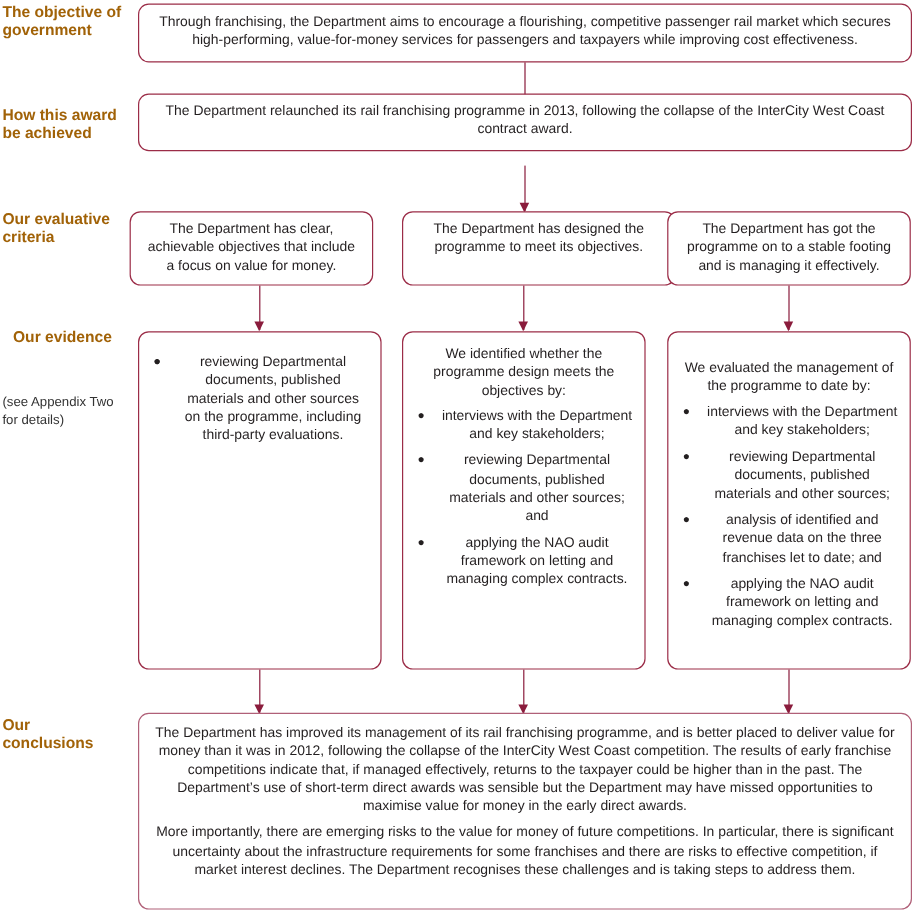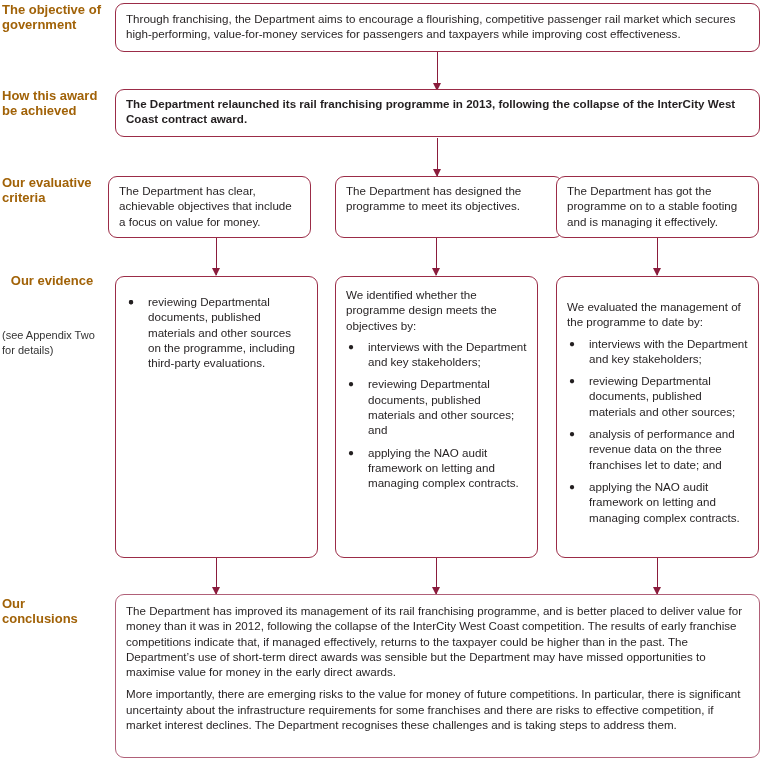--- a/index.html
+++ b/index.html
@@ -2,21 +2,21 @@
 <html><head>
 <meta charset="utf-8">
 <style>
   html, body { margin:0; padding:0; background:#ffffff; }
   body { width:762px; height:760px; position:relative; overflow:hidden;
          font-family:"Liberation Sans", sans-serif; color:#231f20; }
   .label { position:absolute; left:2px; font-weight:bold; font-size:13px; line-height:15px; color:#a16207; }
   .sublabel { position:absolute; left:2px; font-size:11px; line-height:14.5px; color:#333;margin-top:36px; }
   .box { position:absolute; box-sizing:border-box; border:1.3px solid #9b2c47;
          border-radius:9px; background:#fff; font-size:11.6px; line-height:15.3px;
-         padding:6px 10px; color:#231f20; }
+         padding:6px 10px; color:#231f20;text-align:center; }
   .box p { margin:0; }
   .box p + p { margin-top:7px; }
   .box ul { list-style:none; margin:6px 0 0 0; padding:0; }
   .box li { position:relative; padding-left:22px; margin-bottom:7px; }
   .box li .bullet { position:absolute; left:2px; top:0; font-size:10px; }
   .arrow { position:absolute; width:1.4px; background:#8a1c3c; }
   .arrow::after { content:""; position:absolute; left:-4px; bottom:-1px;
      border-left:4.7px solid transparent; border-right:4.7px solid transparent;
      border-top:8px solid #8a1c3c; }
 </style>
@@ -28,21 +28,21 @@
 <div class="label" style="top:175px;width:100px;">Our evaluative criteria</div>
 <div class="label" style="top:273px;width:100px;text-align:center;">Our evidence</div>
 <div class="sublabel" style="top:292px;width:108px;">(see Appendix Two for details)</div>
 <div class="label" style="top:596px;width:100px;">Our conclusions</div>
 
 <div class="box" style="left:115px;top:3px;width:645px;height:49px;padding-top:7px;">
   <p>Through franchising, the Department aims to encourage a flourishing, competitive passenger rail market which secures high-performing, value-for-money services for passengers and taxpayers while improving cost effectiveness.</p>
 </div>
 <div class="arrow" style="left:437px;top:52px;height:38px;"></div>
 
-<div class="box" style="left:115px;top:89px;width:645px;height:48px;padding-top:6px;font-weight:bold;">
+<div class="box" style="left:115px;top:78px;width:645px;height:48px;padding-top:6px;">
   <p>The Department relaunched its rail franchising programme in 2013, following the collapse of the InterCity West Coast contract award.</p>
 </div>
 <div class="arrow" style="left:437px;top:138px;height:38px;"></div>
 
 <div class="box" style="left:108px;top:176px;width:203px;height:62px;">
   <p>The Department has clear, achievable objectives that include a focus on value for money.</p>
 </div>
 <div class="box" style="left:335px;top:176px;width:228px;height:62px;">
   <p>The Department has designed the programme to meet its objectives.</p>
 </div>
@@ -66,21 +66,21 @@
     <li><span class="bullet">●</span><span>interviews with the Department and key stakeholders;</span></li>
     <li><span class="bullet">●</span><span>reviewing Departmental documents, published materials and other sources; and</span></li>
     <li><span class="bullet">●</span><span>applying the NAO audit framework on letting and managing complex contracts.</span></li>
   </ul>
 </div>
 <div class="box" style="left:556px;top:276px;width:203px;height:282px;padding-top:22px;">
   <p>We evaluated the management of the programme to date by:</p>
   <ul>
     <li><span class="bullet">●</span><span>interviews with the Department and key stakeholders;</span></li>
     <li><span class="bullet">●</span><span>reviewing Departmental documents, published materials and other sources;</span></li>
-    <li><span class="bullet">●</span><span>analysis of performance and revenue data on the three franchises let to date; and</span></li>
+    <li><span class="bullet">●</span><span>analysis of identified and revenue data on the three franchises let to date; and</span></li>
     <li><span class="bullet">●</span><span>applying the NAO audit framework on letting and managing complex contracts.</span></li>
   </ul>
 </div>
 
 <div class="arrow" style="left:216px;top:558px;height:36px;"></div>
 <div class="arrow" style="left:436px;top:558px;height:36px;"></div>
 <div class="arrow" style="left:657px;top:558px;height:36px;"></div>
 
 <div class="box" style="left:115px;top:594px;width:645px;height:164px;padding-top:8px;border-color:#b06078;">
   <p>The Department has improved its management of its rail franchising programme, and is better placed to deliver value for money than it was in 2012, following the collapse of the InterCity West Coast competition. The results of early franchise competitions indicate that, if managed effectively, returns to the taxpayer could be higher than in the past. The Department’s use of short-term direct awards was sensible but the Department may have missed opportunities to maximise value for money in the early direct awards.</p>

